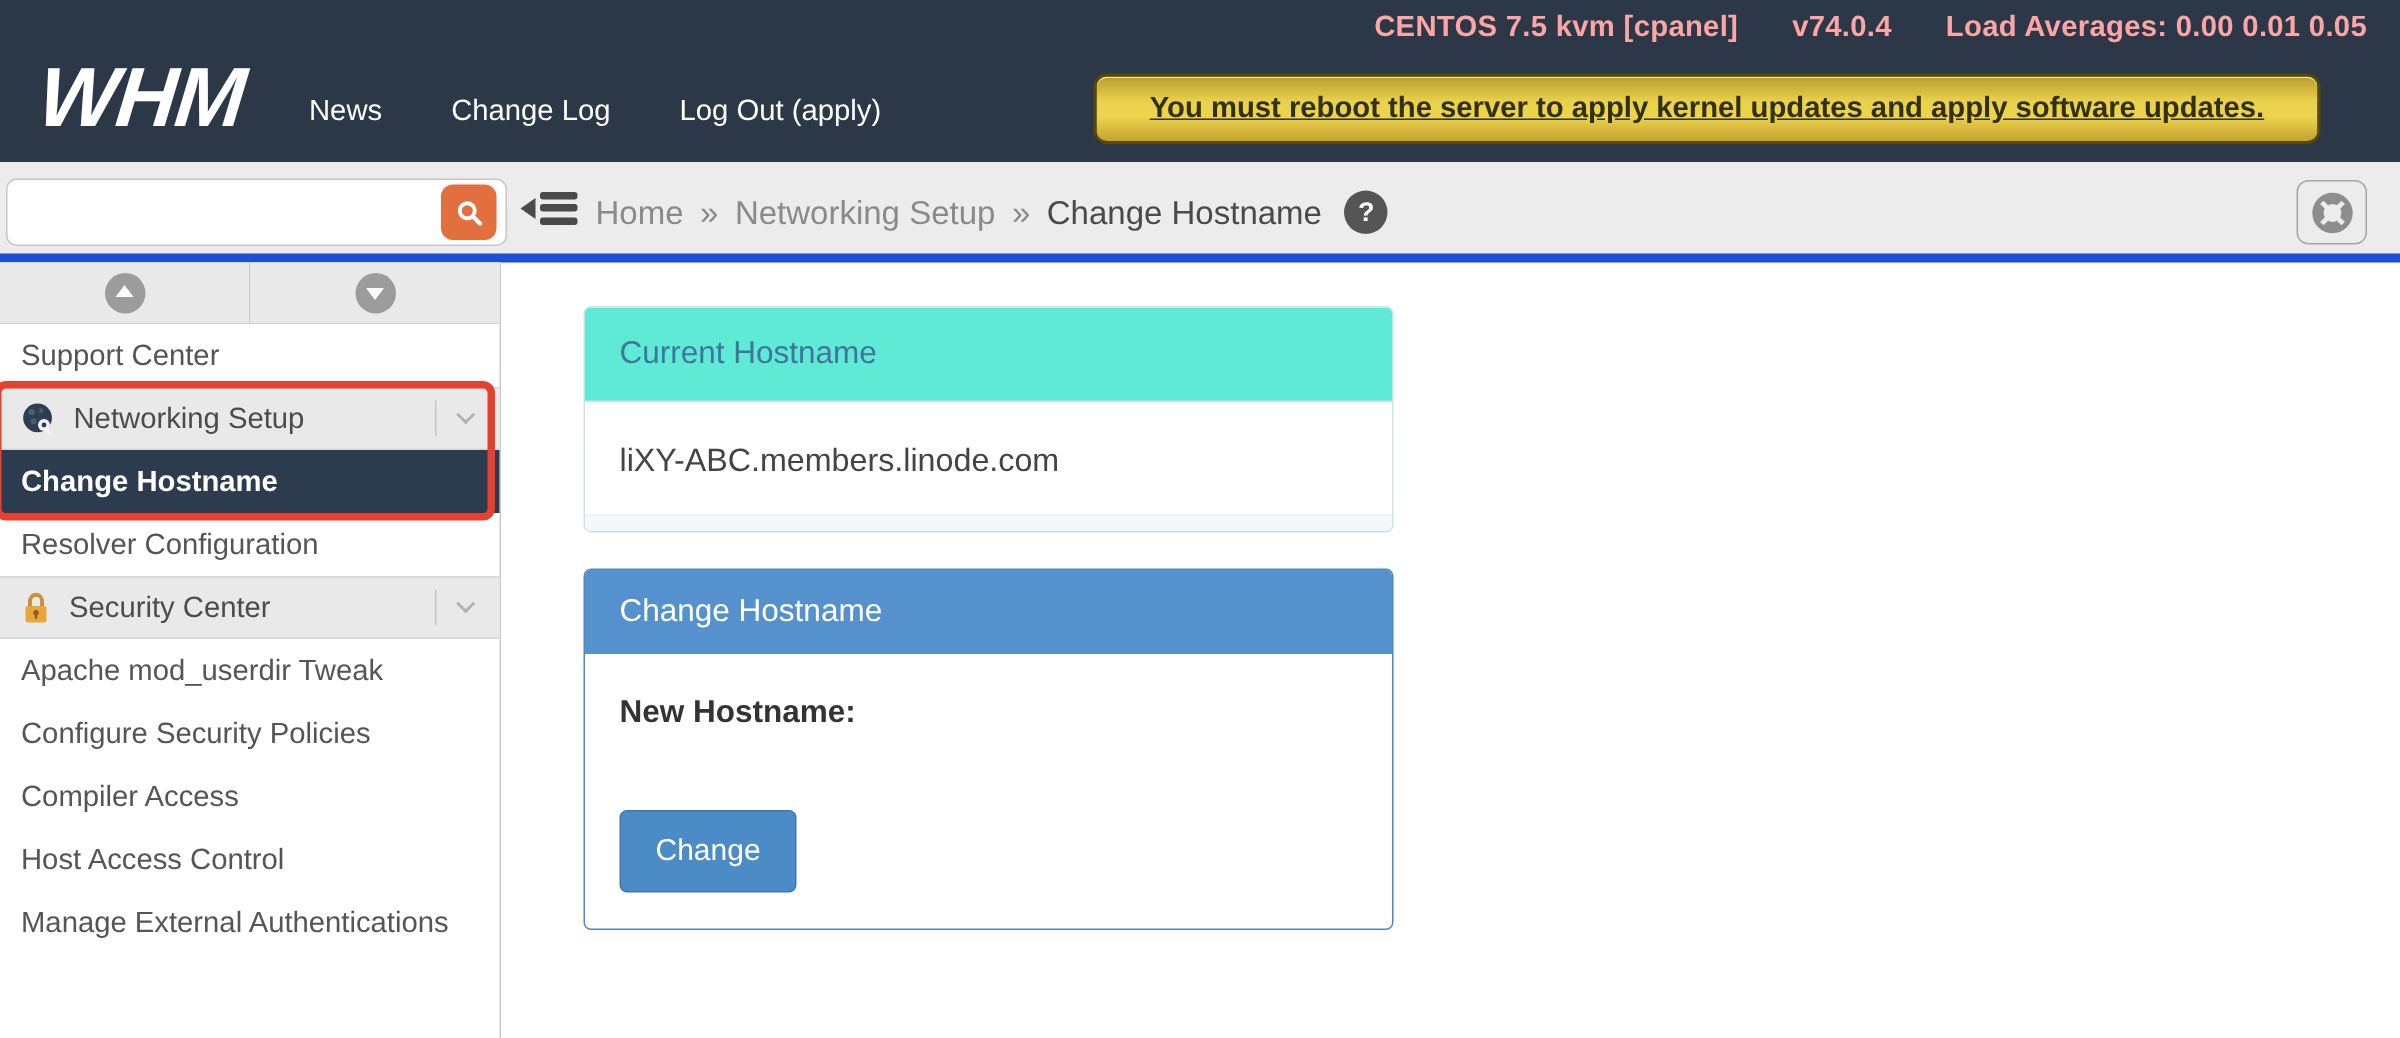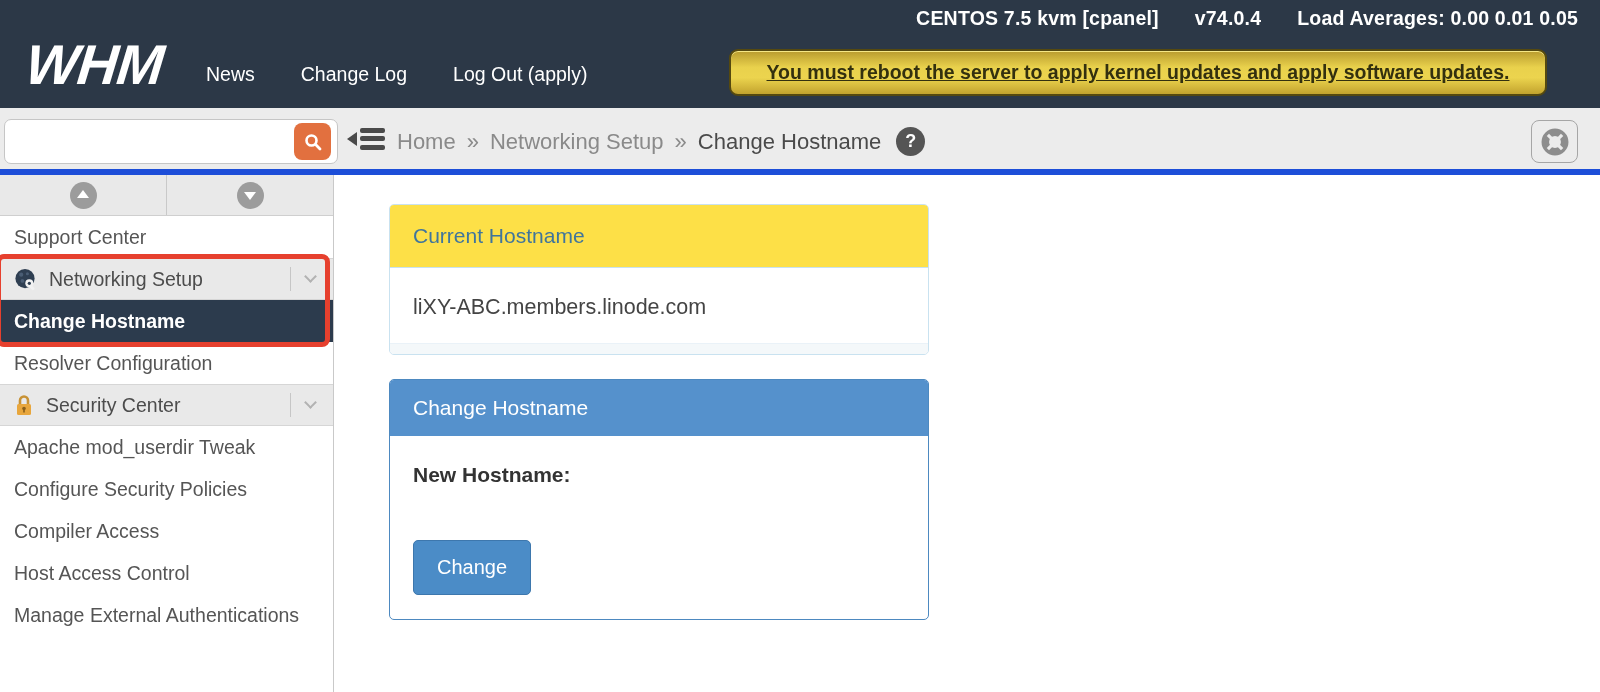--- a/index.html
+++ b/index.html
@@ -3,21 +3,21 @@
 <meta charset="utf-8">
 <style>
   * { margin:0; padding:0; box-sizing:border-box; }
   html,body { width:1600px; height:692px; overflow:hidden; background:#fff;
               font-family:"Liberation Sans", sans-serif; }
   .app { position:relative; width:1600px; height:692px; }
 
   
   .header { position:absolute; left:0; top:0; width:1600px; height:108px; background:#2c3847; }
   .topbar-info { position:absolute; top:7px; right:22px; display:flex; gap:36px;
-                 color:#ffffff; font-size:19.5px; font-weight:600; letter-spacing:.2px;justify-content:space-between; }
+                 color:#fca5a5; font-size:19.5px; font-weight:600; letter-spacing:.2px;justify-content:space-between; }
   .logo { position:absolute; left:26px; top:32px; color:#fff; font-size:56px; font-weight:bold;
           font-style:italic; letter-spacing:-1px; transform:skewX(-6deg); }
   .nav { position:absolute; left:206px; top:63px; display:flex; gap:46px; }
   .nav a { color:#fff; font-size:19.5px; text-decoration:none; cursor:pointer; }
   .alert-banner { position:absolute; left:729px; top:49px; width:818px; height:47px;
       background:linear-gradient(180deg,#b89b2e 0%, #e9d14c 38%, #ecd44e 62%, #c2a32e 100%);
       border:2px solid #55490f; border-radius:9px; box-shadow:inset 0 1px 0 #f5e786;
       display:flex; align-items:center; justify-content:center; }
   .alert-banner a { color:#33300f; font-size:19.5px; font-weight:700; text-decoration:underline; }
 
@@ -67,21 +67,21 @@
   .vdiv { width:1px; height:24px; background:#c6c6c6; margin-left:auto; margin-right:15px; }
   .chev { width:9px; height:9px; border-right:2px solid #b2b2b2; border-bottom:2px solid #b2b2b2;
           transform:rotate(45deg); margin-top:-5px; margin-right:4px; }
   .red-annotation { position:absolute; left:-4px; top:79px; width:334px; height:93px;
           border:5px solid #e6402e; border-radius:8px; z-index:4; pointer-events:none; }
 
   
   .main { position:absolute; left:335px; top:176px; width:1265px; height:516px; background:#fff; }
   .panel { position:absolute; left:54px; width:540px; border-radius:5px; overflow:hidden; }
   .panel-info { top:28px; border:1px solid #c9e2f0; }
-  .panel-info .panel-head { background:#fde047; color:#40759c; font-size:21px;
+  .panel-info .panel-head { background:#5eead4; color:#40759c; font-size:21px;
           padding:19px 23px; border-bottom:1px solid #c9e2f0; }
   .panel-info .panel-body { padding:27px 23px 23px; font-size:21.5px; color:#444; }
   .panel-info .panel-foot { height:11px; background:#f4f8fa; border-top:1px solid #eaf2f8; }
   .panel-primary { top:203px; border:1px solid #4d89c0; }
   .panel-primary .panel-head { background:#5591cc; color:#fff; font-size:21px; padding:16px 23px; }
   .panel-primary .panel-body { padding:27px 23px 24px; }
   .field-label { font-size:21px; font-weight:bold; color:#333; margin-bottom:14px; }
   .host-input { width:224px; height:44px; border:1px solid #cbcbcb; border-radius:5px;
           padding:0 14px; font-size:20px; color:#555; outline:none; font-family:"Liberation Sans",sans-serif; }
   .host-input::placeholder { color:#555; opacity:1; }

